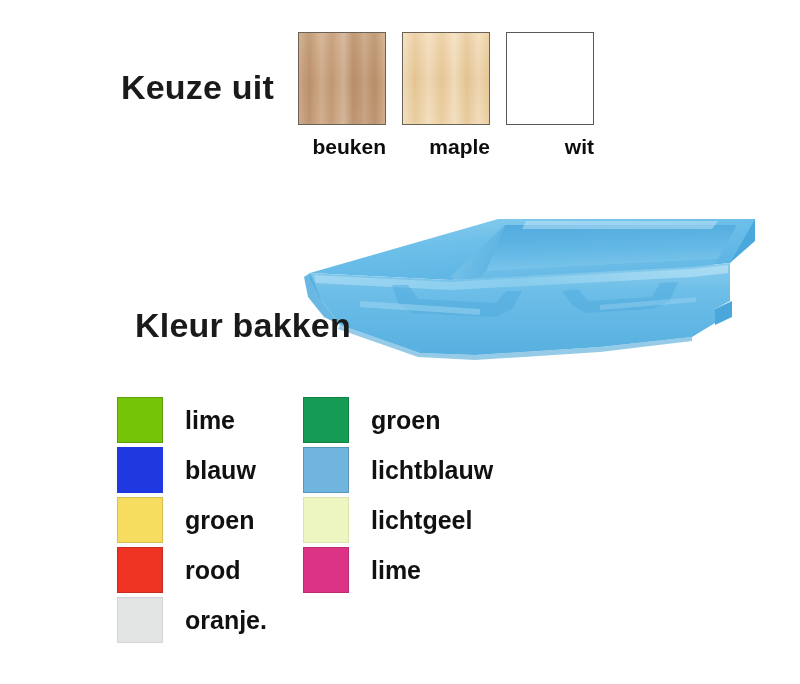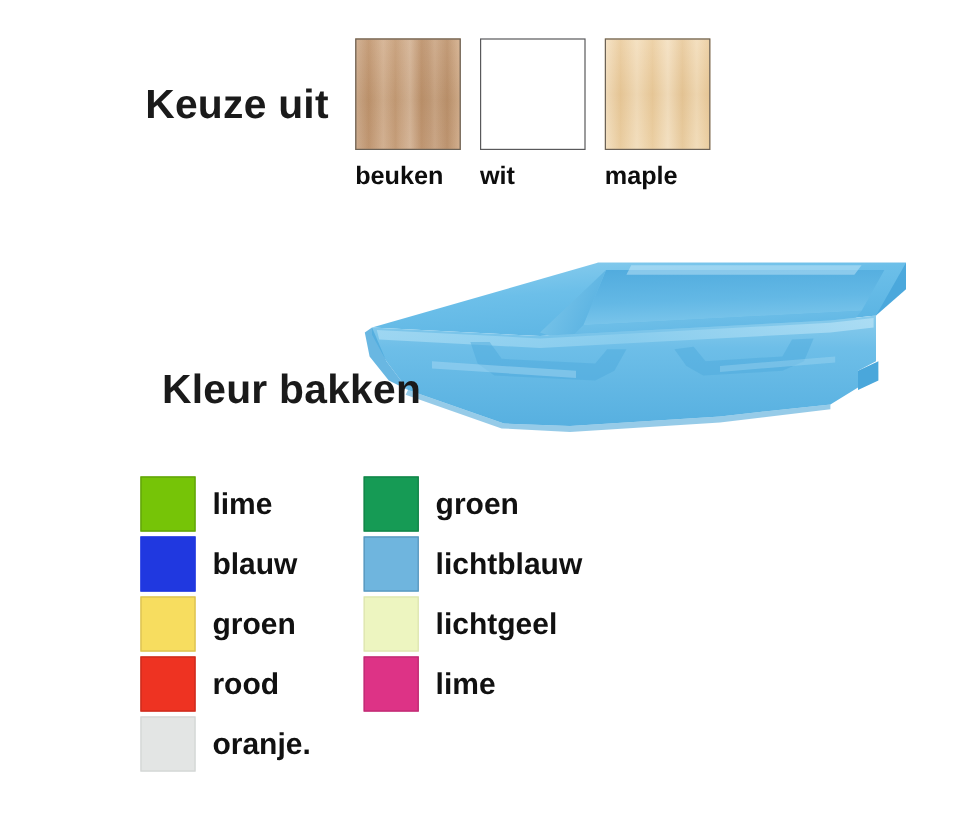--- a/index.html
+++ b/index.html
@@ -33,21 +33,21 @@
     position: absolute;
     left: 296px;
     top: 32px;
     display: flex;
     gap: 14px;
   }
   .finish-item {
     width: 90px;
     display: flex;
     flex-direction: column;
-    align-items: flex-start;
+    align-items: flex-end;
   }
   .finish-chip {
     width: 88px;
     height: 93px;
     border: 1px solid #6b6257;
     box-sizing: border-box;
     position: relative;
     overflow: hidden;
   }
   .finish-chip.white-chip { border-color: #59595b; }
@@ -144,48 +144,48 @@
     align-items: center;
   }
   .legend-cell.col-left { width: 186px; }
   .legend-chip {
     width: 46px;
     height: 46px;
     box-sizing: border-box;
     flex: 0 0 auto;
   }
   .legend-label {
-    margin-left: 14px;
+    margin-left: 22px;
     font-weight: bold;
     font-size: 25px;
     color: #111111;
     white-space: nowrap;
     line-height: 1;
   }
 </style>
 </head>
 <body>
 
 <div class="section-heading" id="heading-keuze">Keuze uit</div>
 
 <div id="finish-row">
 
   <div class="finish-item">
     <div class="finish-chip grain-beuken"></div>
     <div class="finish-label">beuken</div>
   </div>
 
   <div class="finish-item">
+    <div class="finish-chip grain-maple"></div>
+    <div class="finish-label">maple</div>
+  </div>
+
+  <div class="finish-item">
     <div class="finish-chip grain-wit white-chip"></div>
     <div class="finish-label">wit</div>
-  </div>
-
-  <div class="finish-item">
-    <div class="finish-chip grain-maple"></div>
-    <div class="finish-label">maple</div>
   </div>
 
 
 </div>
 
 <div id="tray-figure">
   <svg viewBox="0 0 460 160" xmlns="http://www.w3.org/2000/svg" aria-hidden="true">
     <defs>
       <linearGradient id="gTop" x1="0" y1="0" x2="0.6" y2="1">
         <stop offset="0%" stop-color="#8FCFEE"></stop>

